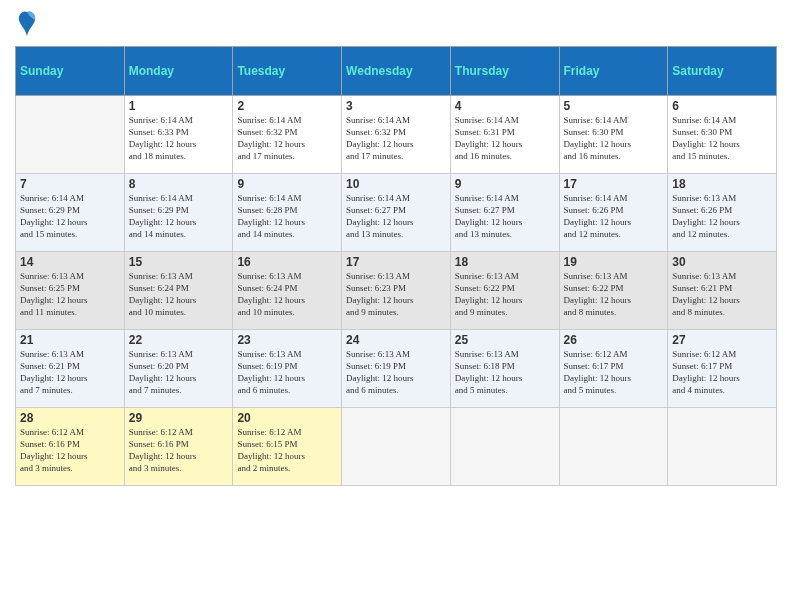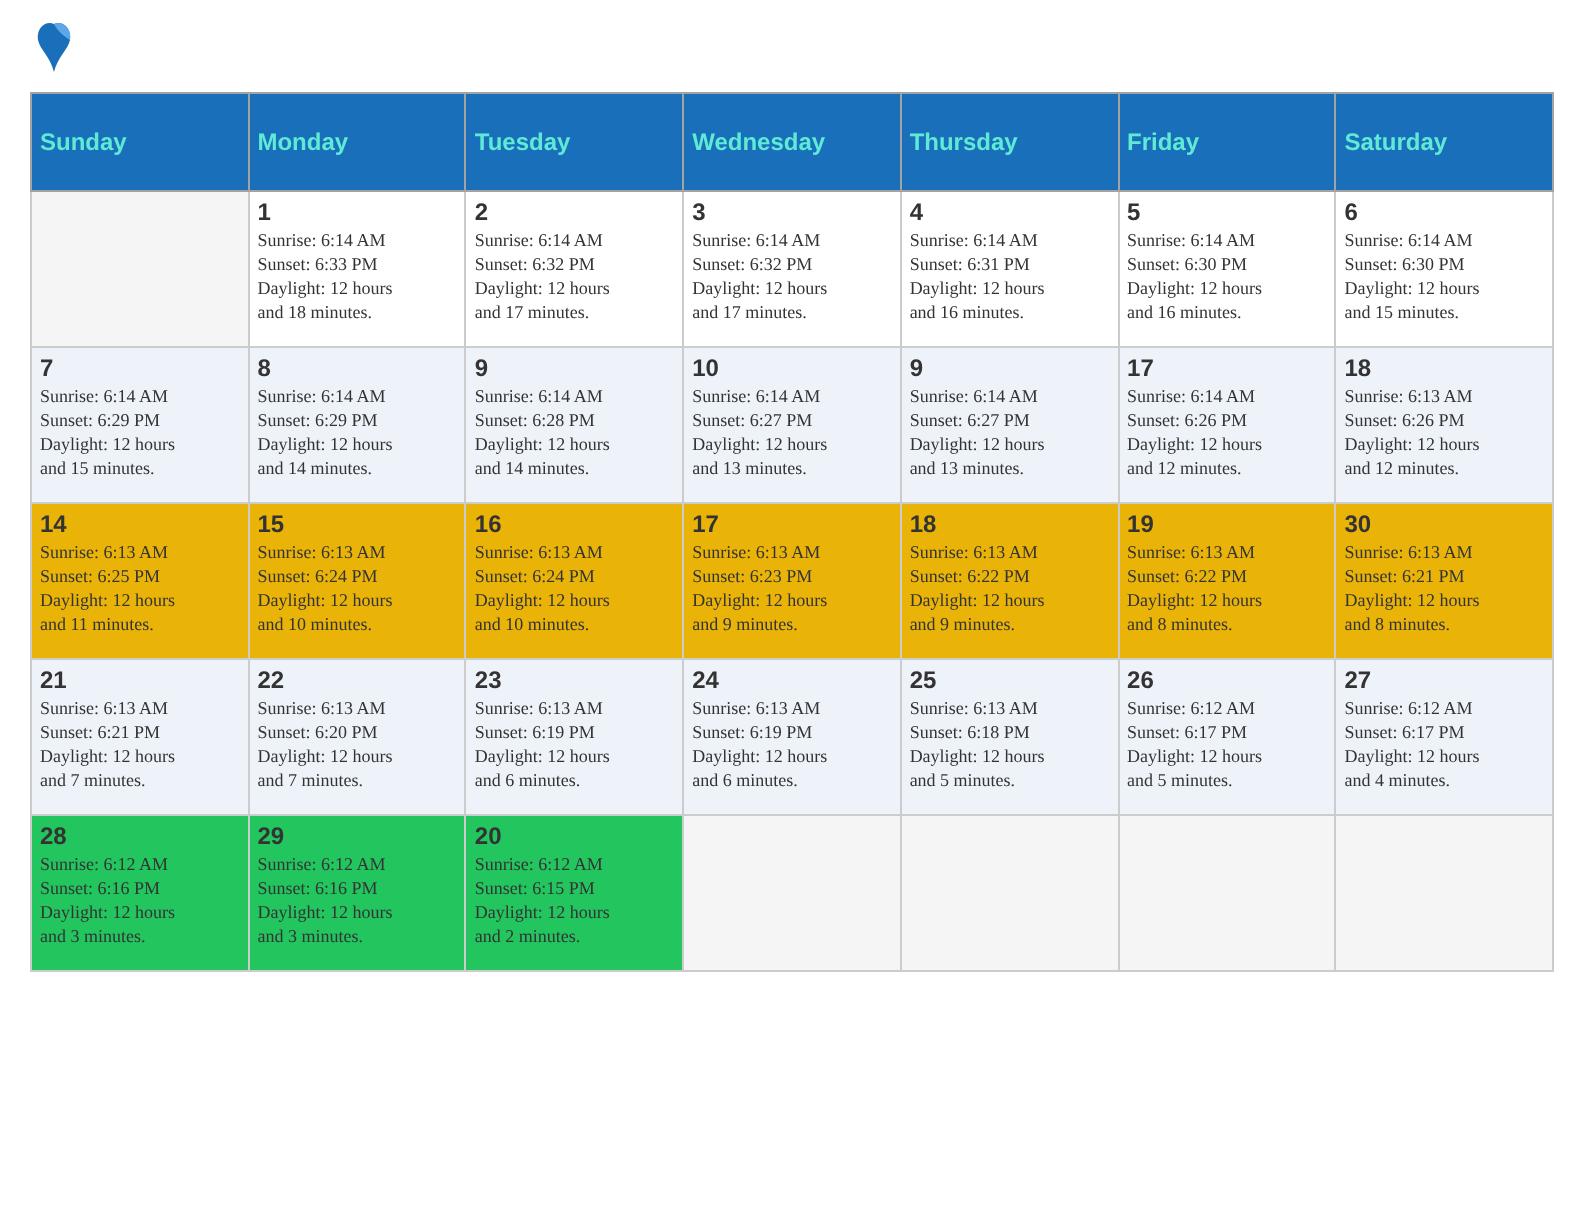--- a/index.html
+++ b/index.html
@@ -217,21 +217,21 @@
 and 12 minutes.</div>
           </td>
           <td>
             <span class="day-num">18</span>
             <div class="day-info" style="white-space: pre-line;">Sunrise: 6:13 AM
 Sunset: 6:26 PM
 Daylight: 12 hours
 and 12 minutes.</div>
           </td>
         </tr>
-        <tr style="background: #eab308;">
+        <tr style="background: #e5e5e5;">
           <td>
             <span class="day-num">14</span>
             <div class="day-info" style="white-space: pre-line;">Sunrise: 6:13 AM
 Sunset: 6:25 PM
 Daylight: 12 hours
 and 11 minutes.</div>
           </td>
           <td>
             <span class="day-num">15</span>
             <div class="day-info" style="white-space: pre-line;">Sunrise: 6:13 AM
@@ -319,21 +319,21 @@
 and 5 minutes.</div>
           </td>
           <td>
             <span class="day-num">27</span>
             <div class="day-info" style="white-space: pre-line;">Sunrise: 6:12 AM
 Sunset: 6:17 PM
 Daylight: 12 hours
 and 4 minutes.</div>
           </td>
         </tr>
-        <tr style="background: #22c55e;">
+        <tr style="background: #fef9c3;">
           <td>
             <span class="day-num">28</span>
             <div class="day-info" style="white-space: pre-line;">Sunrise: 6:12 AM
 Sunset: 6:16 PM
 Daylight: 12 hours
 and 3 minutes.</div>
           </td>
           <td>
             <span class="day-num">29</span>
             <div class="day-info" style="white-space: pre-line;">Sunrise: 6:12 AM

